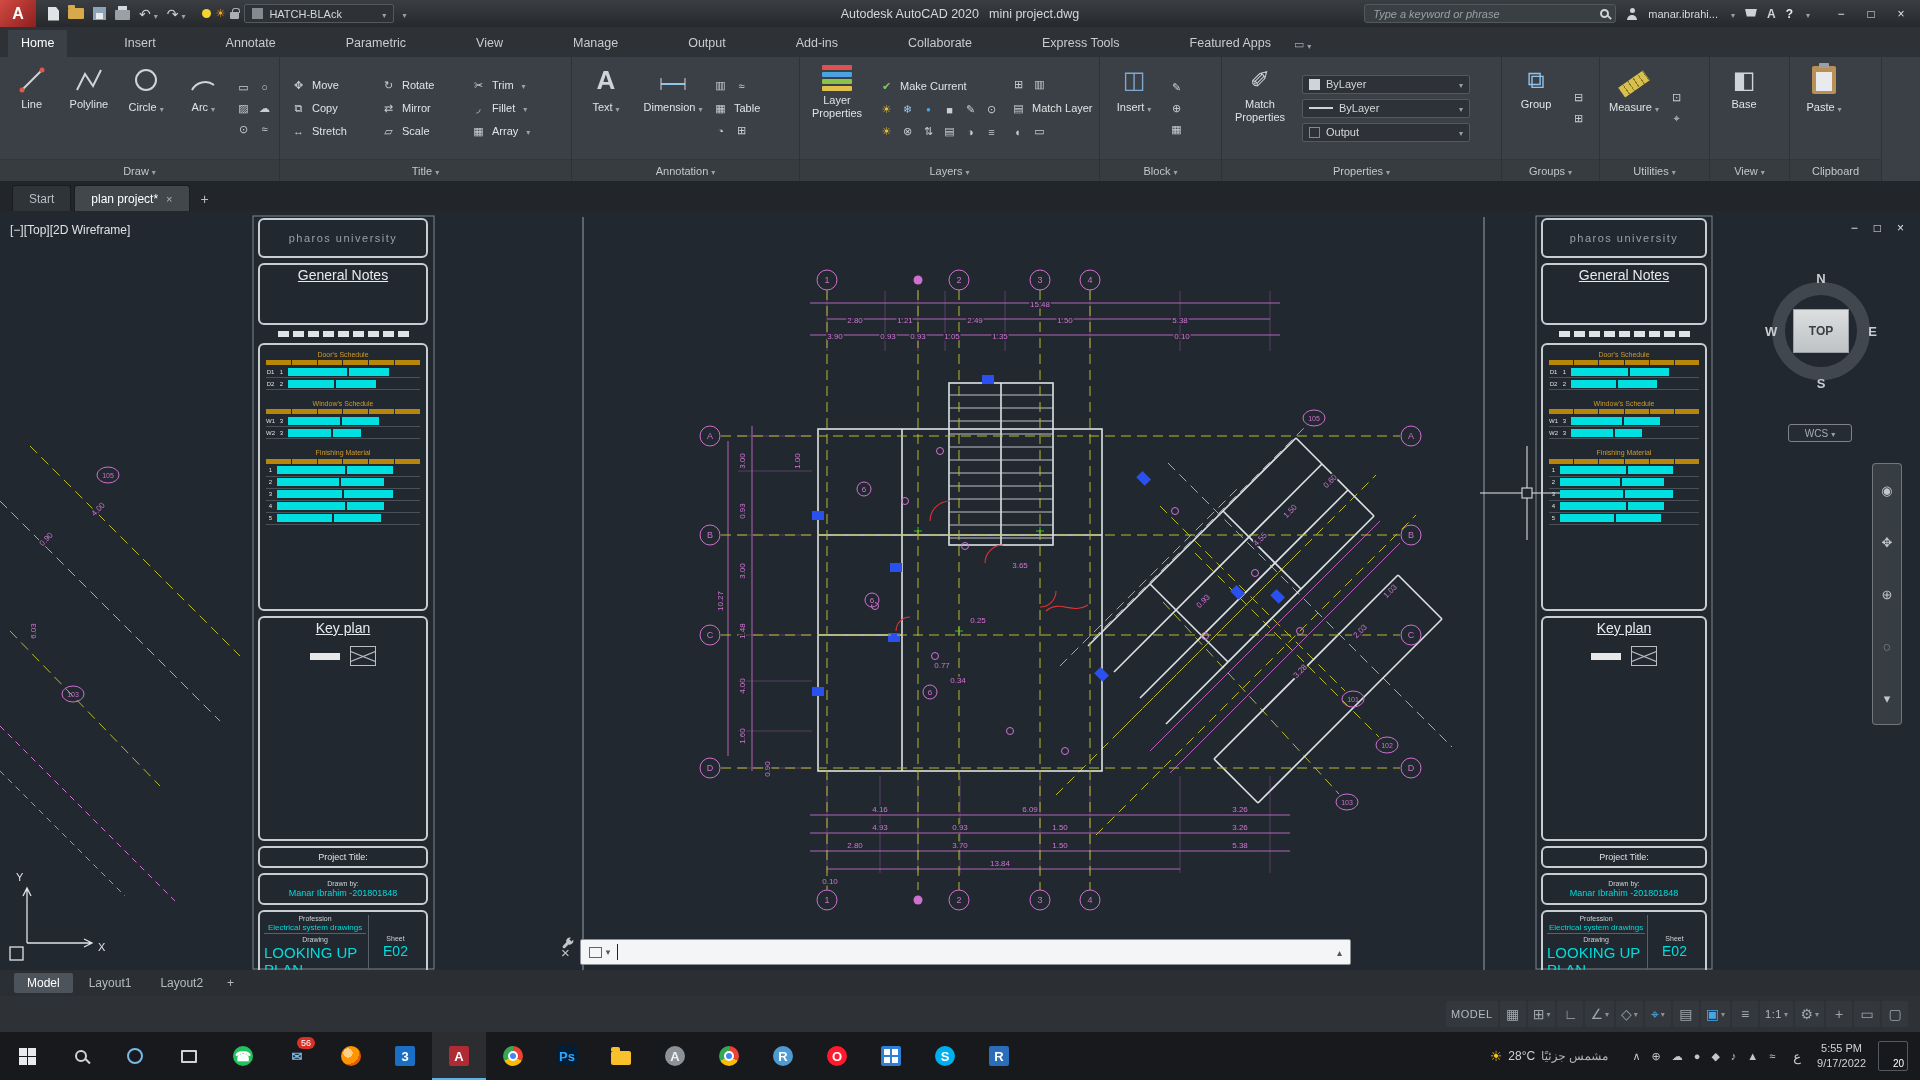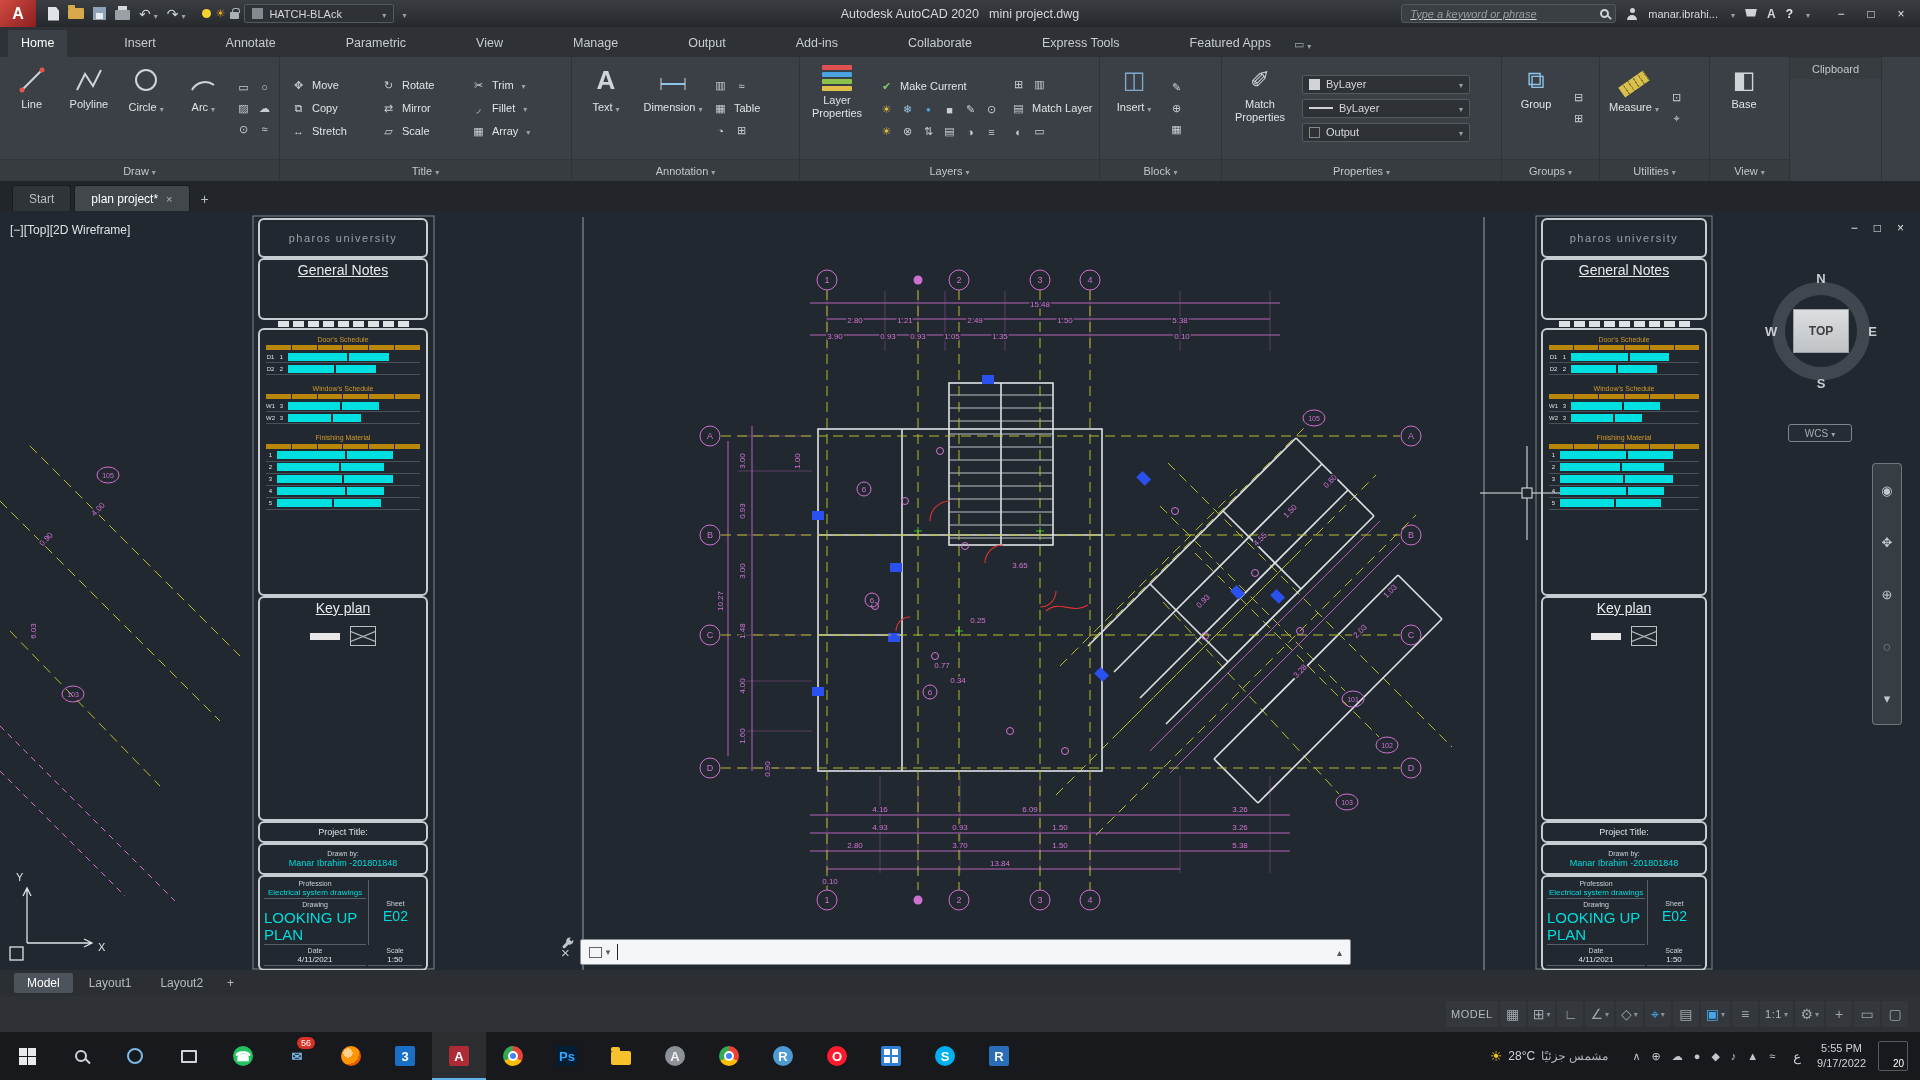--- a/index.html
+++ b/index.html
@@ -25,21 +25,21 @@
   .tb-layer{display:flex;align-items:center;gap:5px;margin-left:4px;}
   .bulb{width:9px;height:9px;border-radius:50%;background:#f6d32d;}
   .suny{color:#f6a623;font-size:11px;}
   .locky{width:9px;height:7px;background:#aab0b5;border-radius:1px;position:relative;margin-top:4px;}
   .locky::before{content:"";position:absolute;top:-4px;left:1.5px;width:6px;height:4px;border:1.5px solid #aab0b5;border-bottom:none;border-radius:3px 3px 0 0;}
   .tb-combo{display:flex;align-items:center;gap:6px;background:#2e3236;border:1px solid #54595e;border-radius:2px;
     height:19px;padding:0 7px;font-size:11px;color:#d5d8db;min-width:150px;}
   .swatch{width:11px;height:11px;background:#848a90;display:inline-block;}
   .tb-title{position:absolute;left:50%;transform:translateX(-50%);display:flex;gap:10px;font-size:12.5px;color:#d5d8db;white-space:nowrap;}
   .tb-right{margin-left:auto;display:flex;align-items:center;gap:10px;padding-right:4px;}
-  .searchbox{display:flex;align-items:center;background:#3a3f44;border:1px solid #53585d;border-radius:3px;height:19px;padding:0 6px;width:215px;gap:4px;text-decoration:underline;}
+  .searchbox{display:flex;align-items:center;background:#3a3f44;border:1px solid #53585d;border-radius:3px;height:19px;padding:0 6px;width:252px;gap:4px;}
   .searchinput{flex:1;background:transparent;border:none;outline:none;color:#c8ccd0;font-size:11px;font-style:italic;min-width:0;}
   .searchinput::placeholder{color:#9aa0a5;font-style:italic;}
   .mag{width:9px;height:9px;border:2px solid #cfd3d7;border-radius:50%;position:relative;flex:none;}
   .mag::after{content:"";position:absolute;width:6px;height:2px;background:#cfd3d7;right:-5px;bottom:-2px;transform:rotate(45deg);}
   .person{width:12px;height:12px;position:relative;display:inline-block;}
   .person::before{content:"";position:absolute;left:3.5px;top:0;width:5px;height:5px;border-radius:50%;background:#cfd3d7;}
   .person::after{content:"";position:absolute;left:1px;bottom:0;width:10px;height:5px;border-radius:5px 5px 0 0;background:#cfd3d7;}
   .cart{width:12px;height:8px;background:#cfd3d7;clip-path:polygon(0 0,100% 0,85% 100%,15% 100%);position:relative;margin-top:-2px;}
   .share-a{color:#cfd3d7;font-weight:bold;}
   .help{color:#e8eaed;font-weight:bold;}
@@ -95,21 +95,21 @@
   
   .canvas{position:absolute;top:211px;left:0;width:1920px;height:759px;background:#212830;overflow:hidden;}
   .canvas svg{position:absolute;left:0;top:0;font-family:inherit;}
   .vp-label{position:absolute;left:10px;top:12px;color:#dfe3e6;font-size:12px;z-index:5;}
   .vp-controls{position:absolute;right:16px;top:10px;display:flex;gap:16px;color:#dfe3e6;font-size:12px;z-index:5;}
 
   
   .sheetmount{position:absolute;z-index:4;}
   #left-sheet{left:258px;top:7px;width:170px;height:752px;}
   #right-sheet{left:1541px;top:7px;width:166px;height:752px;}
-  .sheet-col{width:100%;height:100%;display:flex;flex-direction:column;overflow:hidden;}
+  .sheet-col{width:100%;height:100%;display:flex;flex-direction:column;gap:5px;overflow:hidden;}
   .sbox{border:2px solid #c8cdd2;border-radius:6px;padding:2px 5px;color:#dfe3e6;position:relative;flex:none;}
   .s-univ{height:40px;display:flex;align-items:center;justify-content:center;color:#9aa0a6;font-size:11px;letter-spacing:1.5px;}
   .s-notes{height:62px;}
   .stitle{display:block;text-align:center;font-size:14px;text-decoration:underline;color:#e8eaed;}
   .dashrow{display:flex;gap:4px;justify-content:center;padding:1px 0;flex:none;}
   .dashrow i{width:11px;height:6px;background:#dfe3e6;display:block;}
   .s-sched{height:268px;display:flex;flex-direction:column;gap:3px;overflow:hidden;padding:4px 6px;}
   .sched{margin-bottom:5px;}
   .schedtitle{color:#d29a2a;font-size:7px;text-align:center;line-height:1.6;}
   .schedhead{display:flex;gap:1px;height:5px;margin-bottom:1px;}
@@ -591,20 +591,31 @@
         <span class="blabel">Base</span>
       </div>
     </div>
     <div class="plabel">
         <span>View</span>
         <span class="dd"></span>
       </div>
   </div>
 
   <div class="panel" style="width:92px">
+    <div class="ptools">
+      <div class="bigtool">
+        <span class="bicon">
+            <span class="clip"></span>
+          </span>
+        <span class="blabelrow">
+            <span class="blabel">Paste</span>
+            <span class="dd"></span>
+          </span>
+      </div>
+    </div>
     <div class="plabel">
         <span>Clipboard</span>
       </div>
   </div>
 
   <div class="fillerpanel"></div>
 </div>
 
 <div class="filetabs">
   <div class="ftab">

